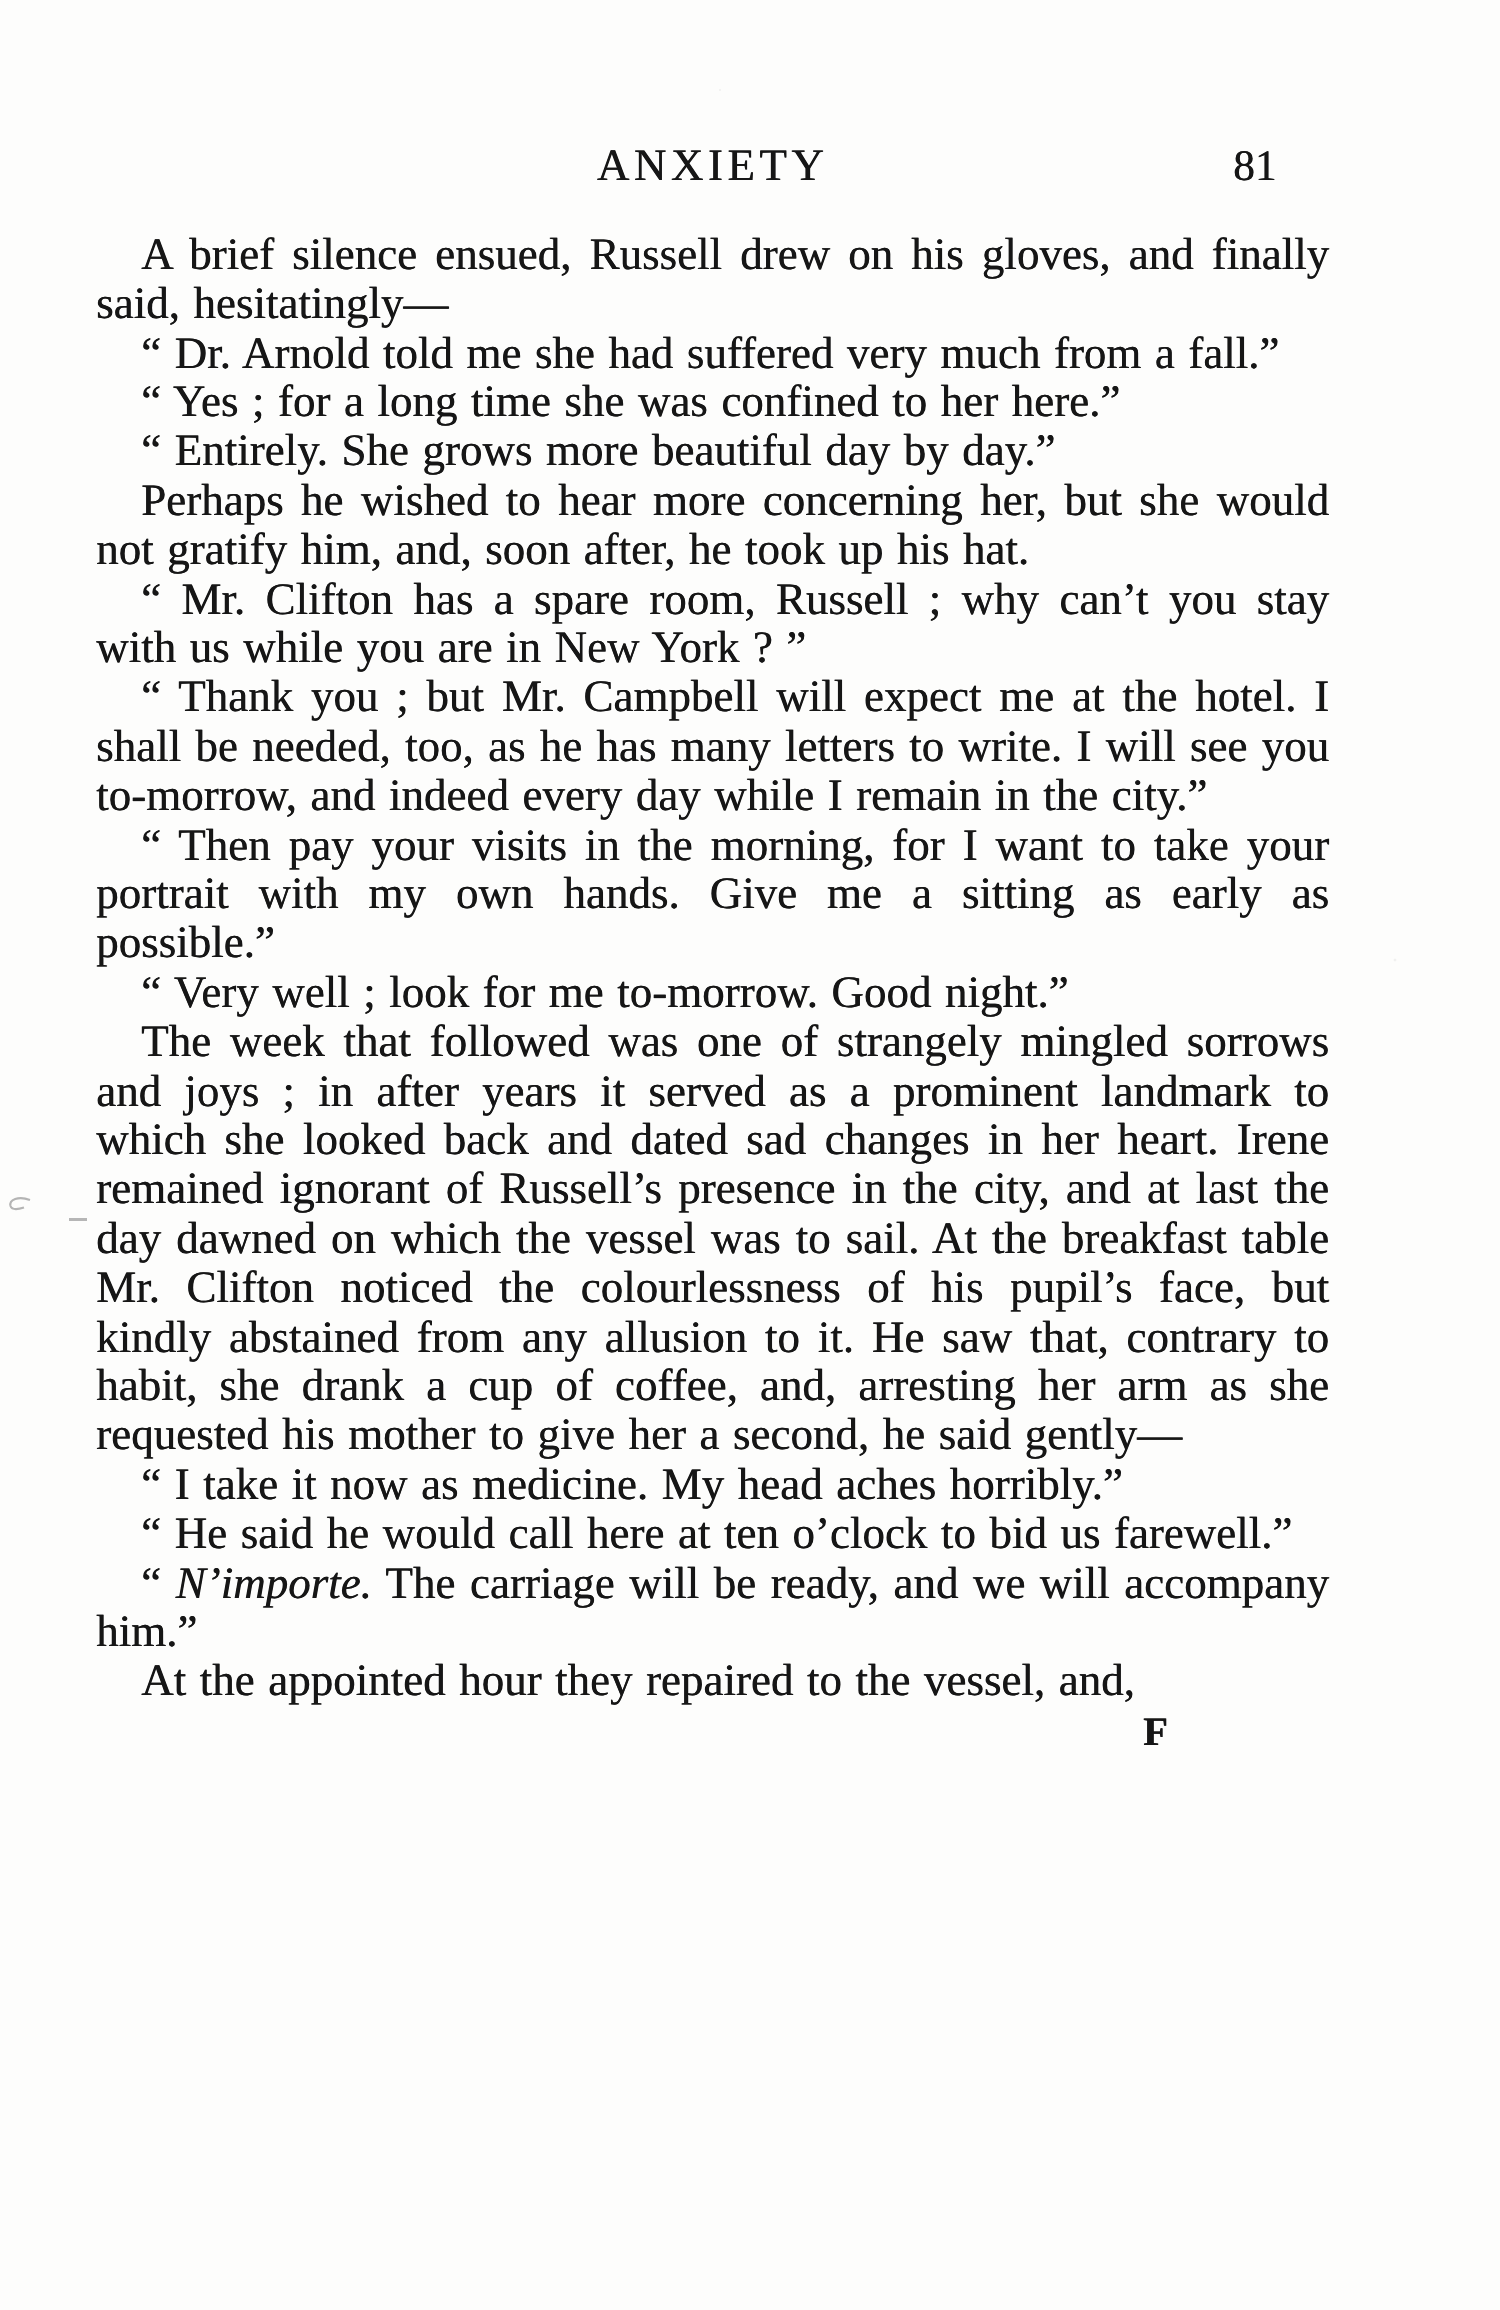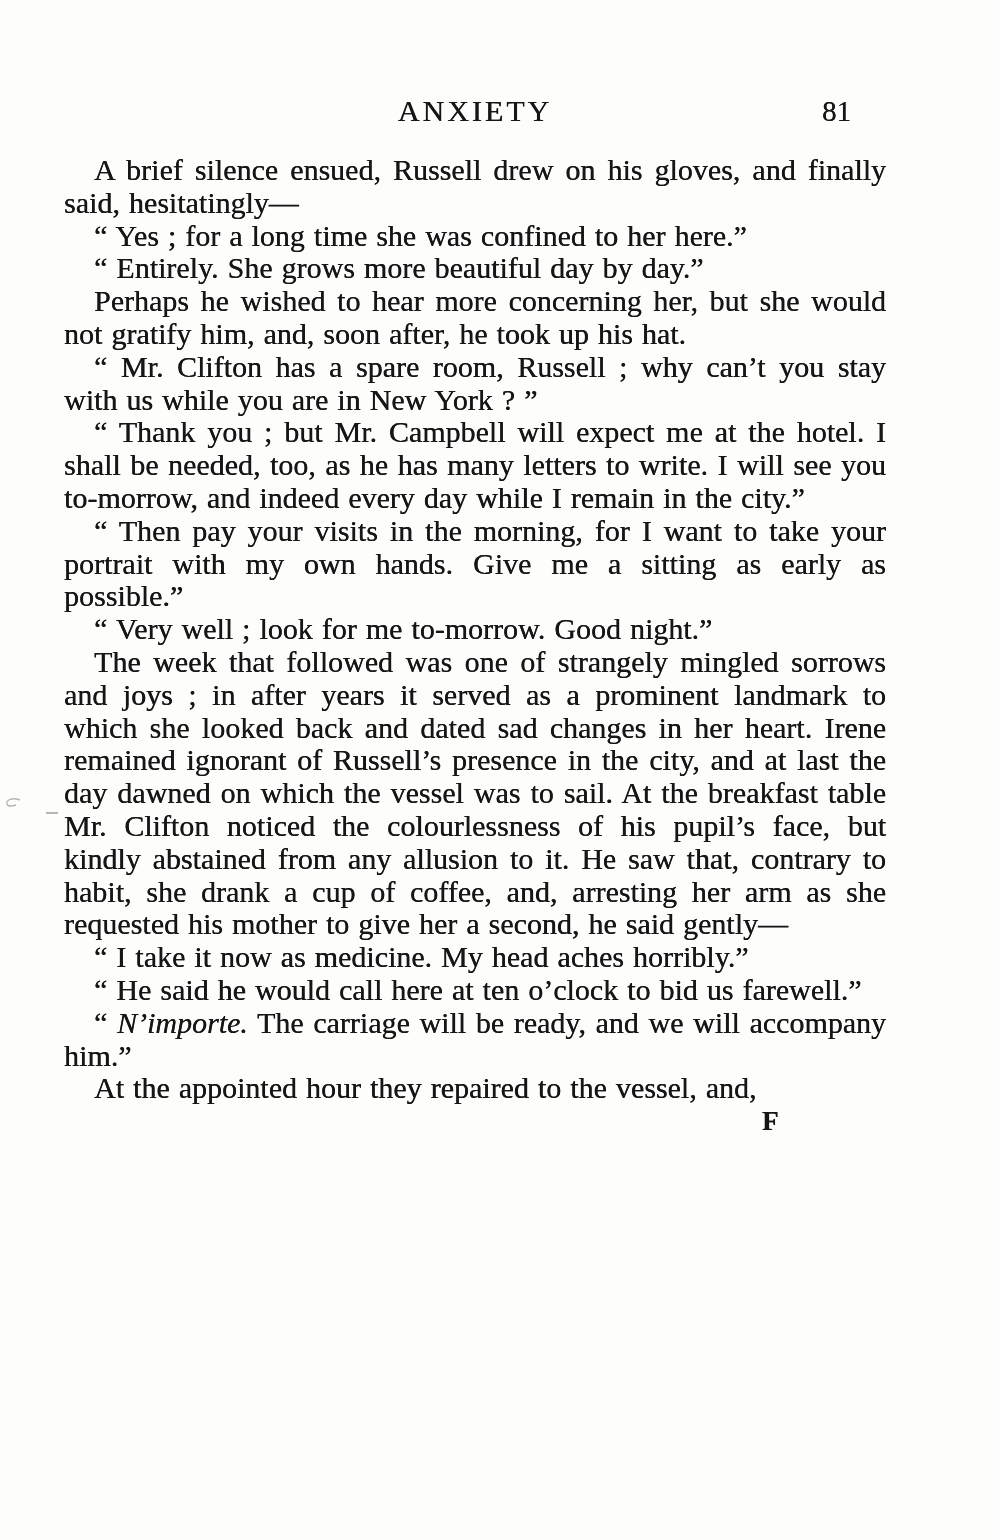--- a/index.html
+++ b/index.html
@@ -91,20 +91,21 @@
 
 <div class="book-page">
 
   <header class="page-header">
     <div class="running-title">ANXIETY</div>
     <div class="page-number">81</div>
   </header>
 
   <main class="text-block">
     <p>A brief silence ensued, Russell drew on his gloves, and finally said, hesitatingly—</p>
+    <p>“ Dr. Arnold told me she had suffered very much from a fall.”</p>
     <p>“ Yes ;  for a long time she was confined to her here.”</p>
     <p>“ Entirely.  She grows more beautiful day by day.”</p>
     <p>Perhaps he wished to hear more concerning her, but she would not gratify him, and, soon after, he took up his hat.</p>
     <p>“ Mr. Clifton has a spare room, Russell ;  why can’t you stay with us while you are in New York ? ”</p>
     <p>“ Thank you ;  but Mr. Campbell will expect me at the hotel.  I shall be needed, too, as he has many letters to write.  I will see you to-morrow, and indeed every day while I remain in the city.”</p>
     <p>“ Then pay your visits in the morning, for I want to take your portrait with my own hands.  Give me a sitting as early as possible.”</p>
     <p>“ Very well ;  look for me to-morrow.  Good night.”</p>
     <p>The week that followed was one of strangely mingled sorrows and joys ;  in after years it served as a prominent landmark to which she looked back and dated sad changes in her heart.  Irene remained ignorant of Russell’s presence in the city, and at last the day dawned on which the vessel was to sail.  At the breakfast table Mr. Clifton noticed the colourlessness of his pupil’s face, but kindly abstained from any allusion to it.  He saw that, contrary to habit, she drank a cup of coffee, and, arresting her arm as she requested his mother to give her a second, he said gently—</p>
     <p>“ I take it now as medicine.  My head aches horribly.”</p>
     <p>“ He said he would call here at ten o’clock to bid us farewell.”</p>

